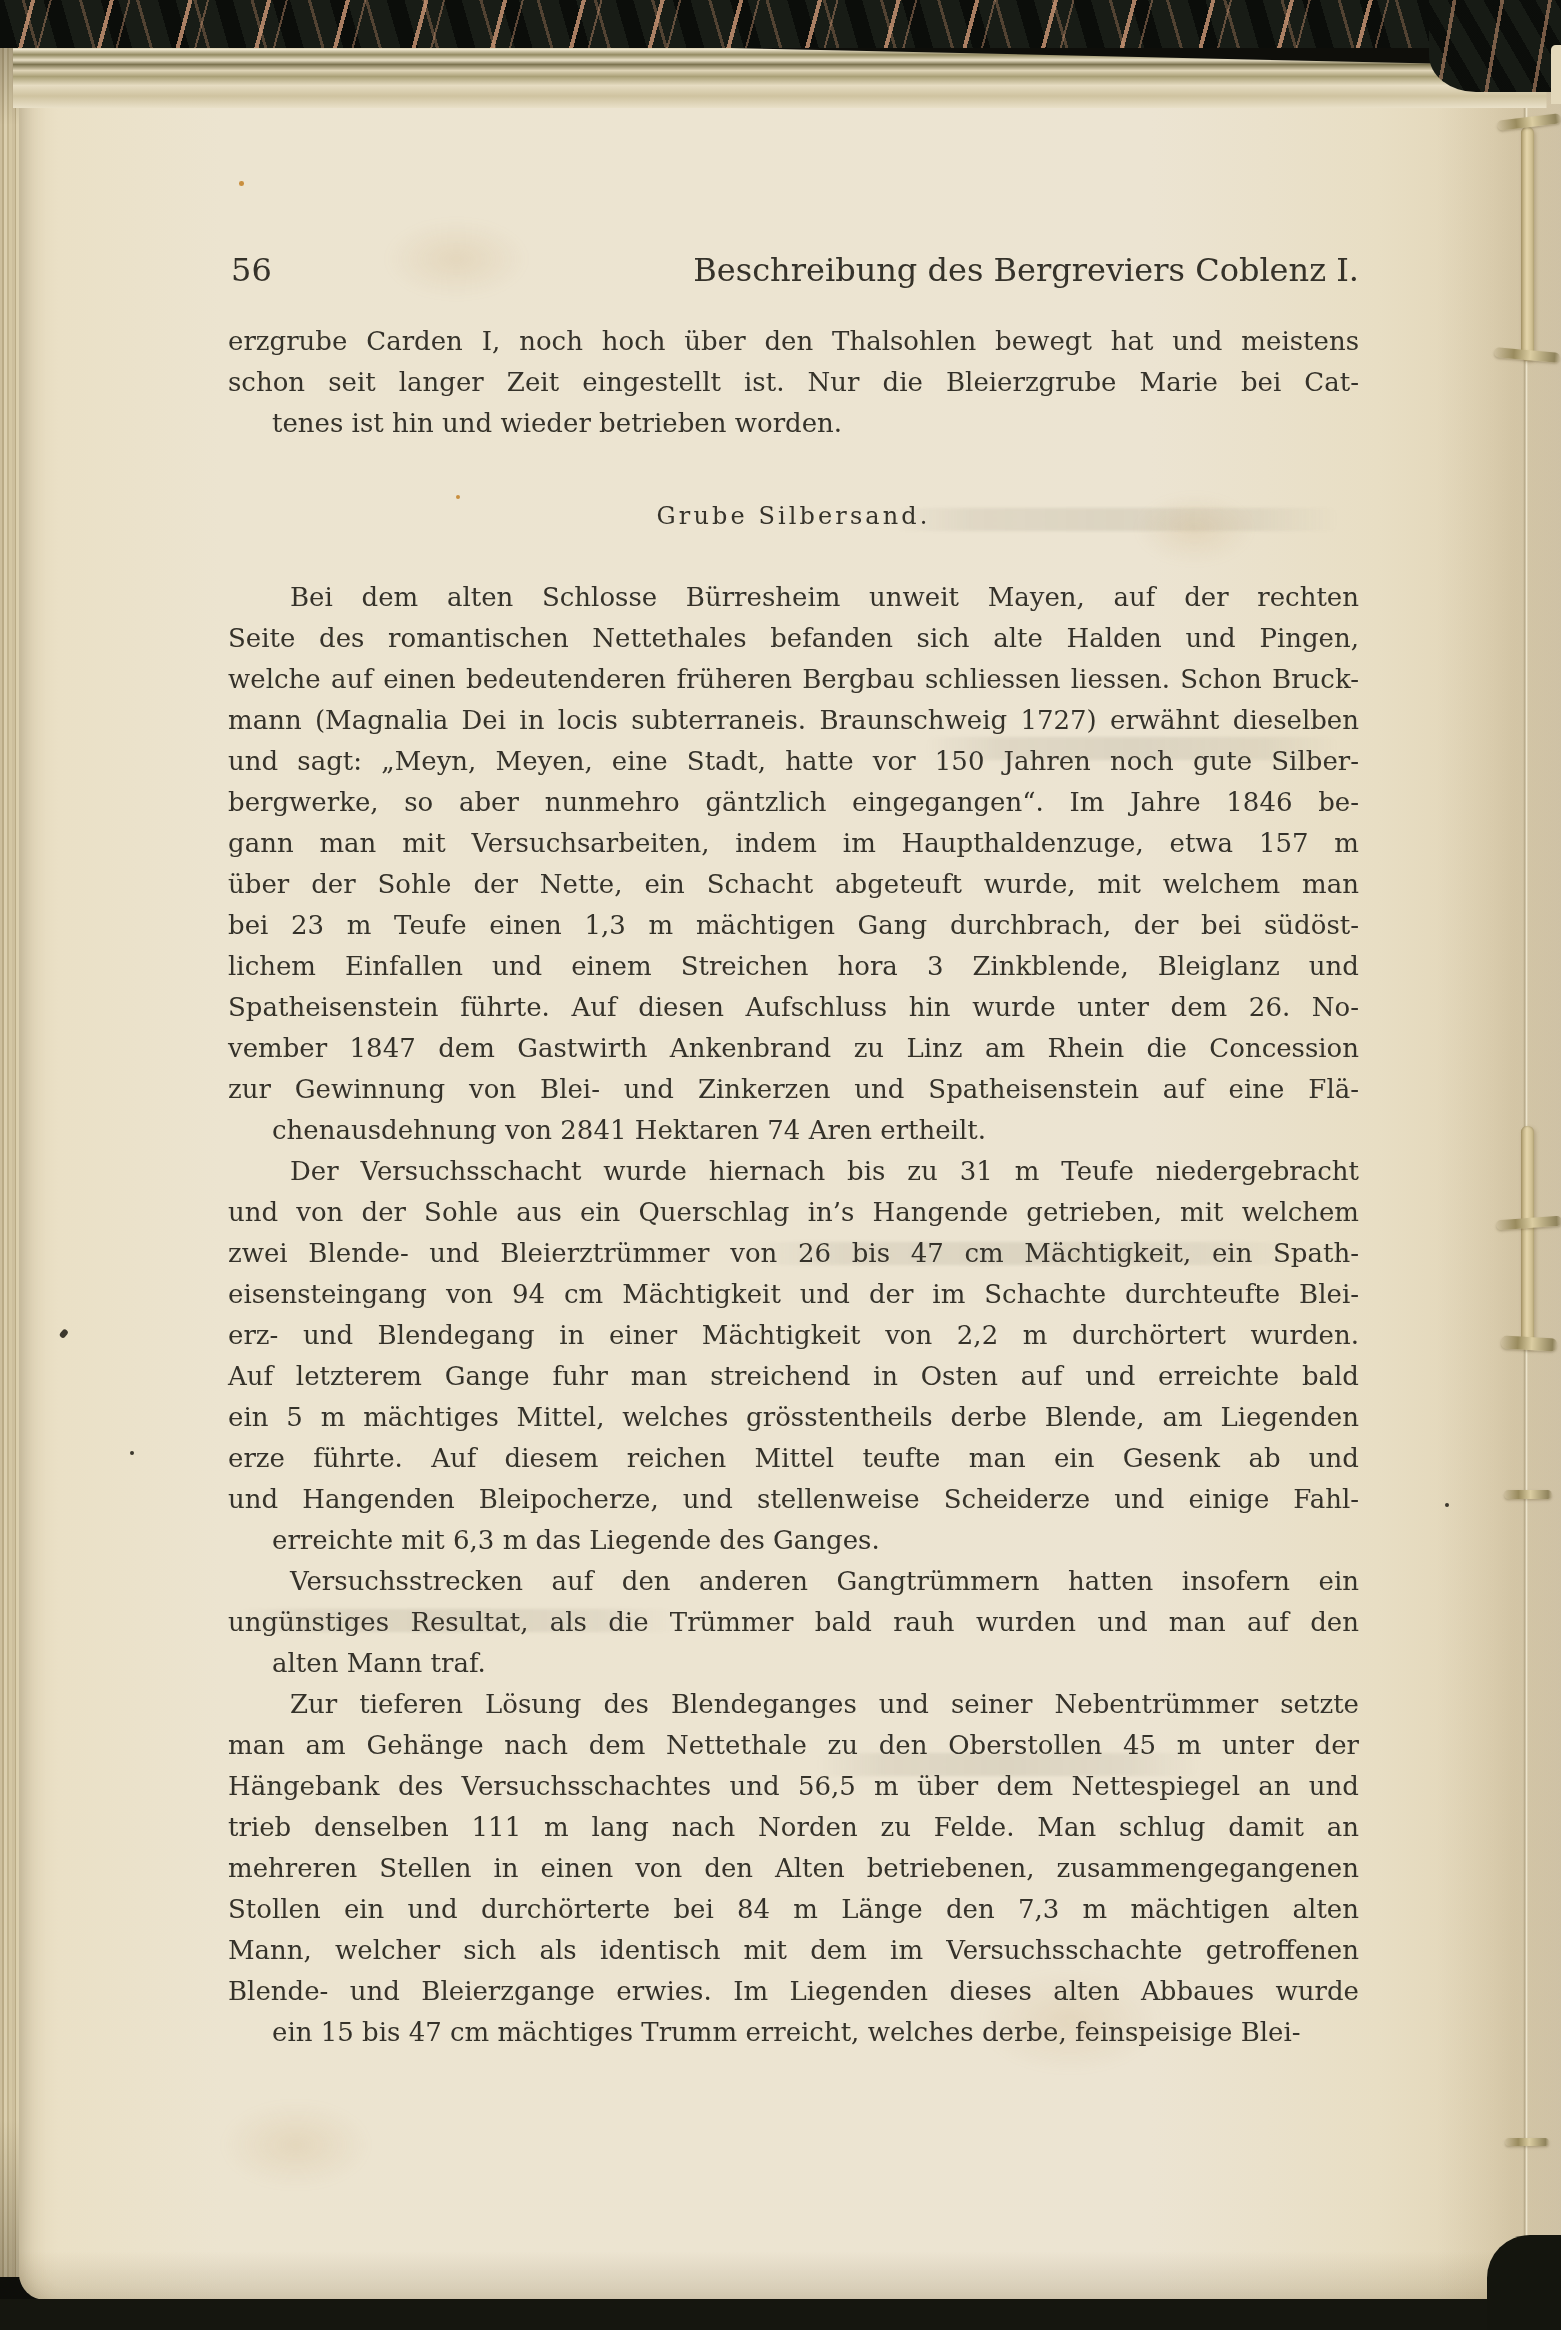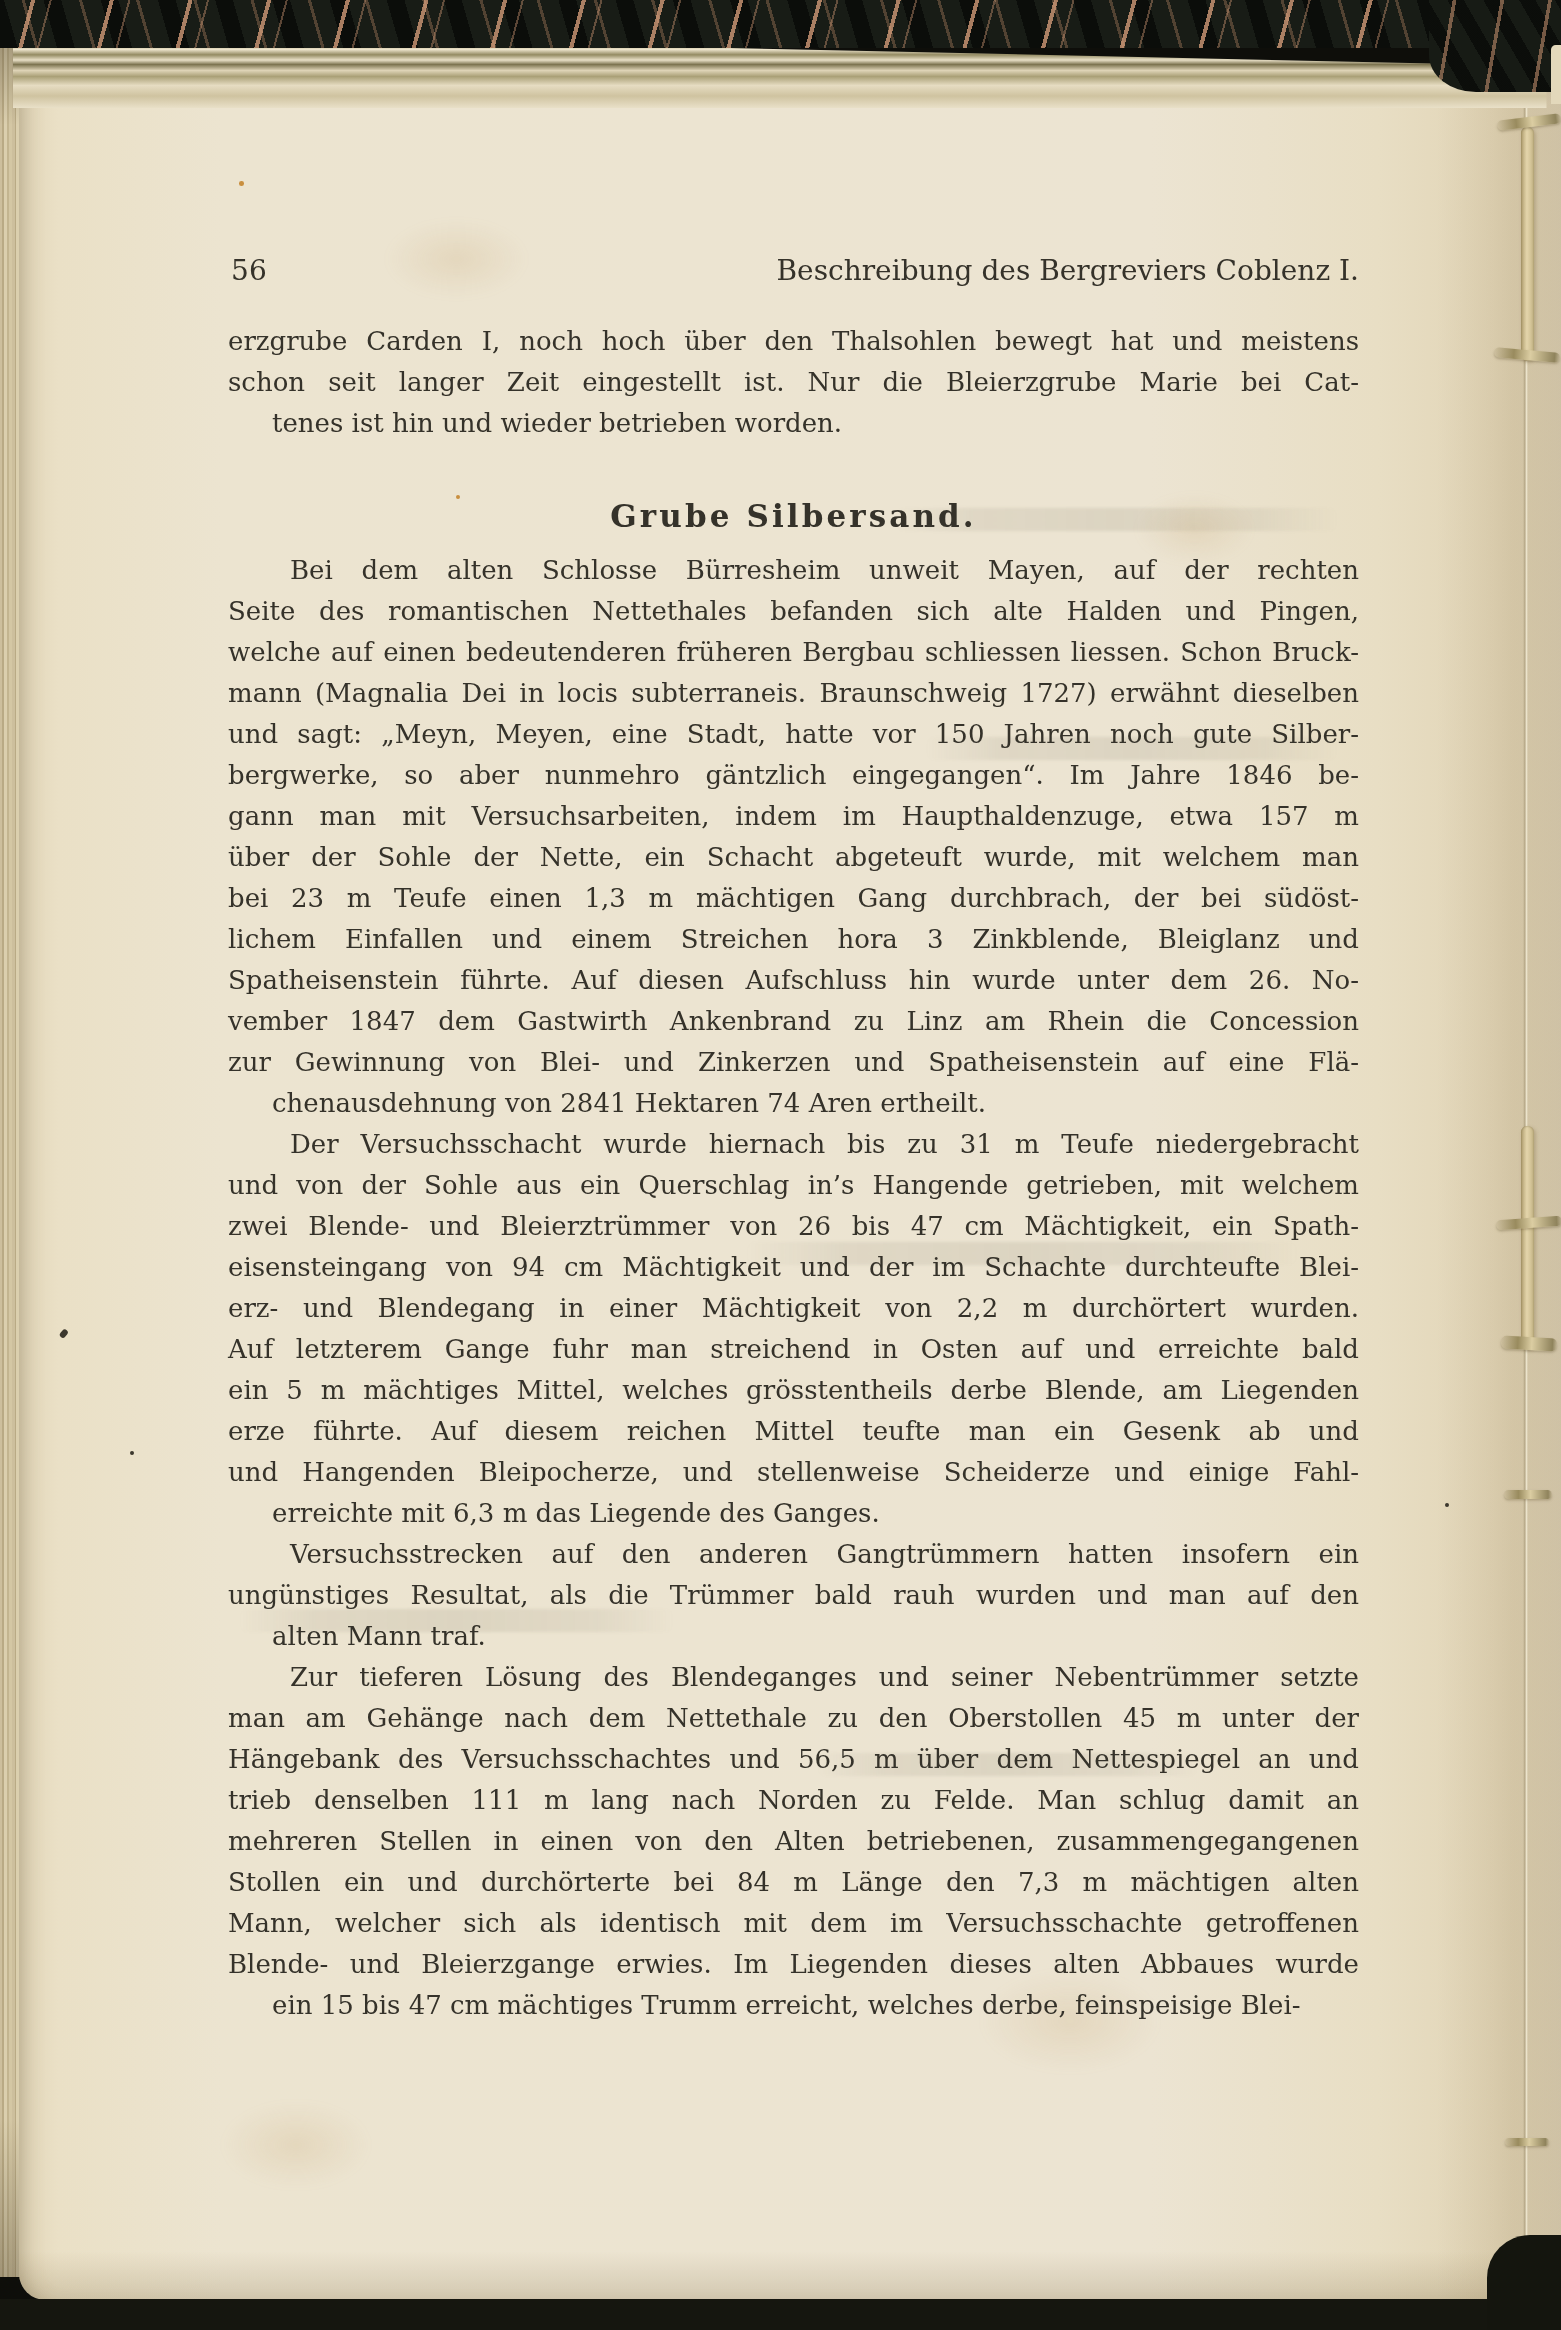--- a/index.html
+++ b/index.html
@@ -78,26 +78,26 @@
     position:absolute;height:10px;border-radius:5.5px;
     background:linear-gradient(90deg, rgba(150,135,95,.15), #998b5e 30%, #dbcda2 55%, #8f835c 92%, rgba(143,131,92,.2));
     box-shadow:0 1.6px 2.3px rgba(110,95,60,.35);
   }
 
   
   .text-column{
     position:absolute;left:209px;top:178px;width:1131px;z-index:3;
     color:#35322a;font-size:26px;line-height:41px;
   }
-  .pagehead{position:relative;height:41px;margin-bottom:30px;font-size:28px;}
+  .pagehead{position:relative;height:41px;margin-bottom:30px;font-size:32px;}
   .pagenum{position:absolute;left:3.1px;top:0;}
   .running-header{text-align:right;}
   .heading{
-    margin:52px 0 13px 0;text-align:center;
-    font-size:31px;letter-spacing:3.1px;font-weight:bold;
+    margin:52px 0 40px 0;text-align:center;
+    font-size:24px;letter-spacing:3.1px;
   }
   .line{text-align:justify;text-align-last:justify;white-space:normal;}
   .line.last{text-align-last:left;margin-left:44px;}
   .line.indent{text-indent:62px;}
 
   
   .ghostbar{
     position:absolute;height:23.4px;border-radius:11.7px;z-index:2;
     background:linear-gradient(90deg, transparent, rgba(112,106,84,.10) 18%, rgba(112,106,84,.13) 50%, rgba(112,106,84,.09) 82%, transparent);
     filter:blur(1.6px);

